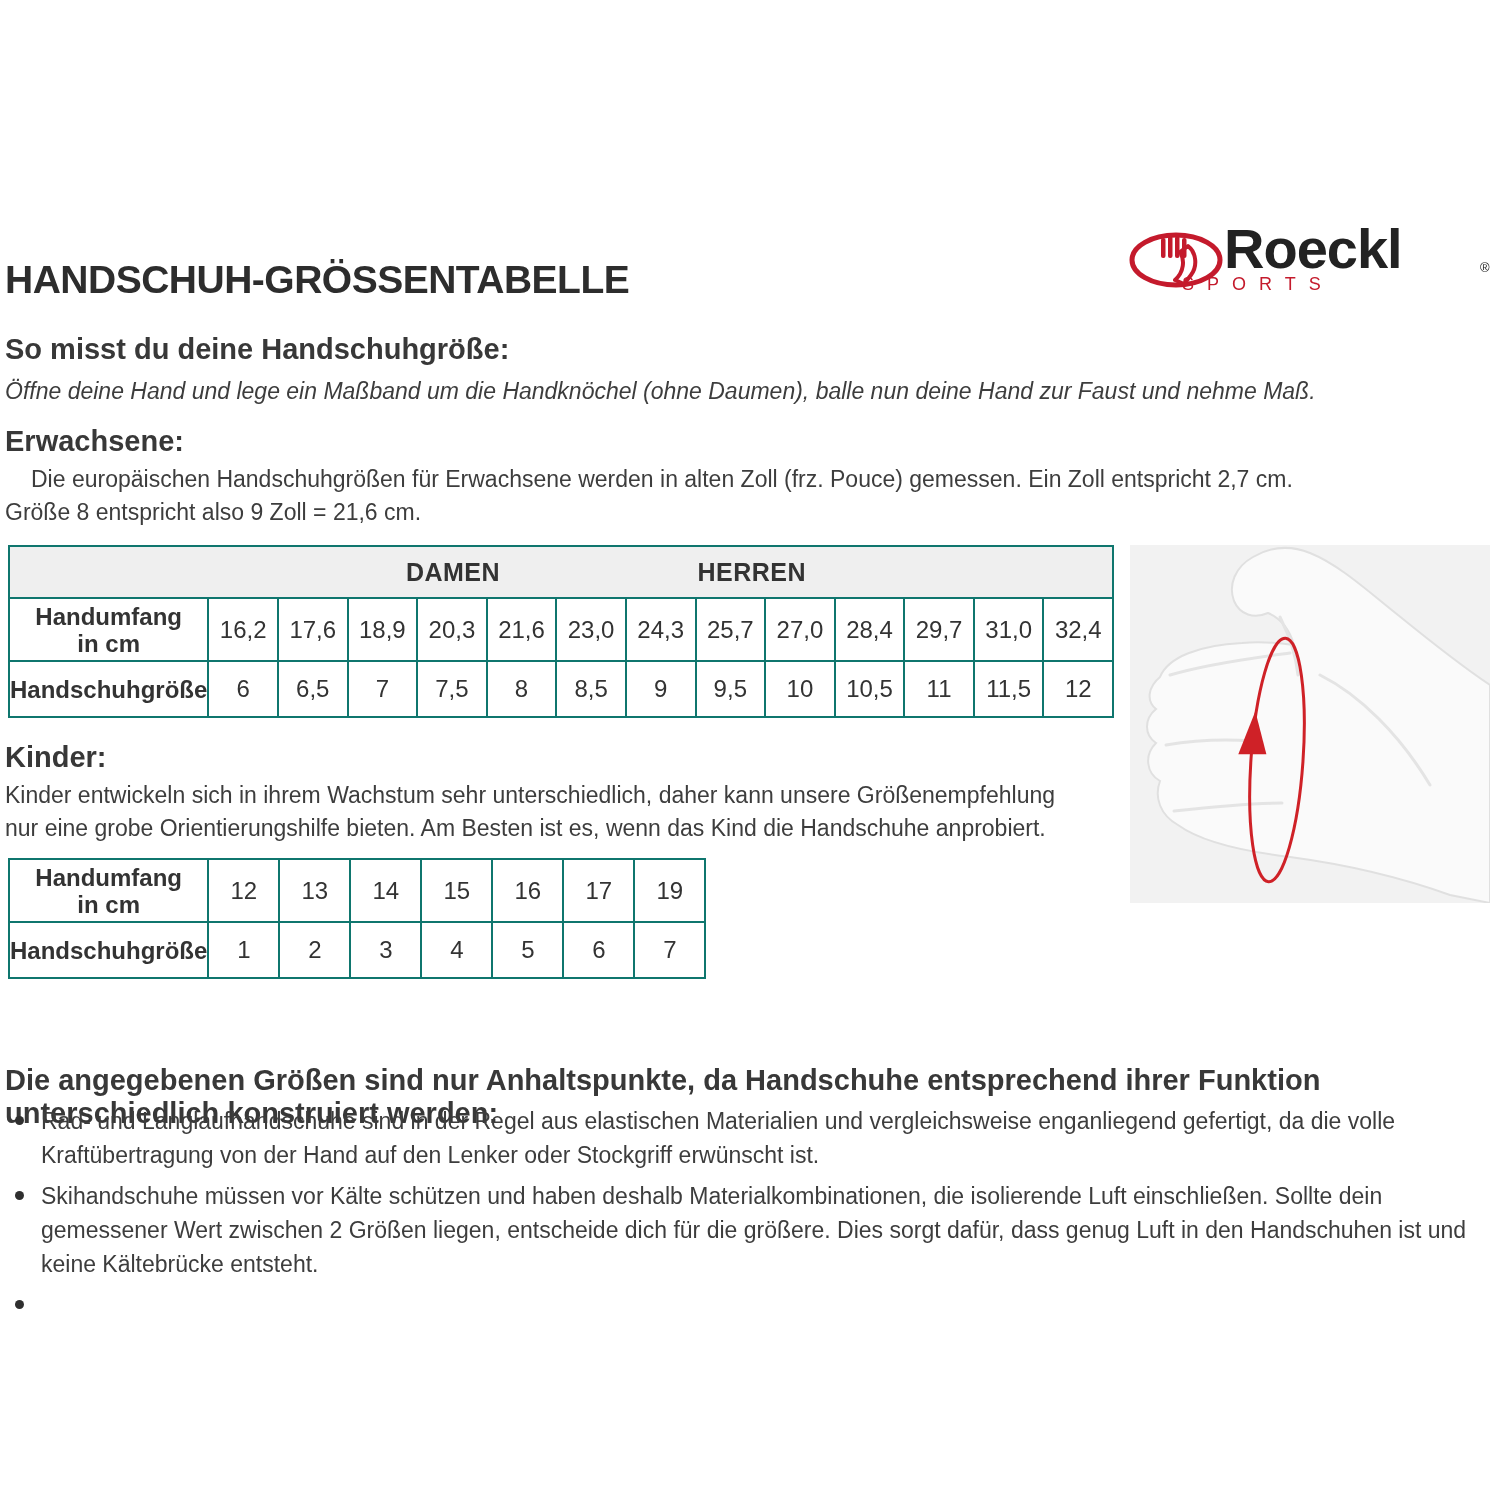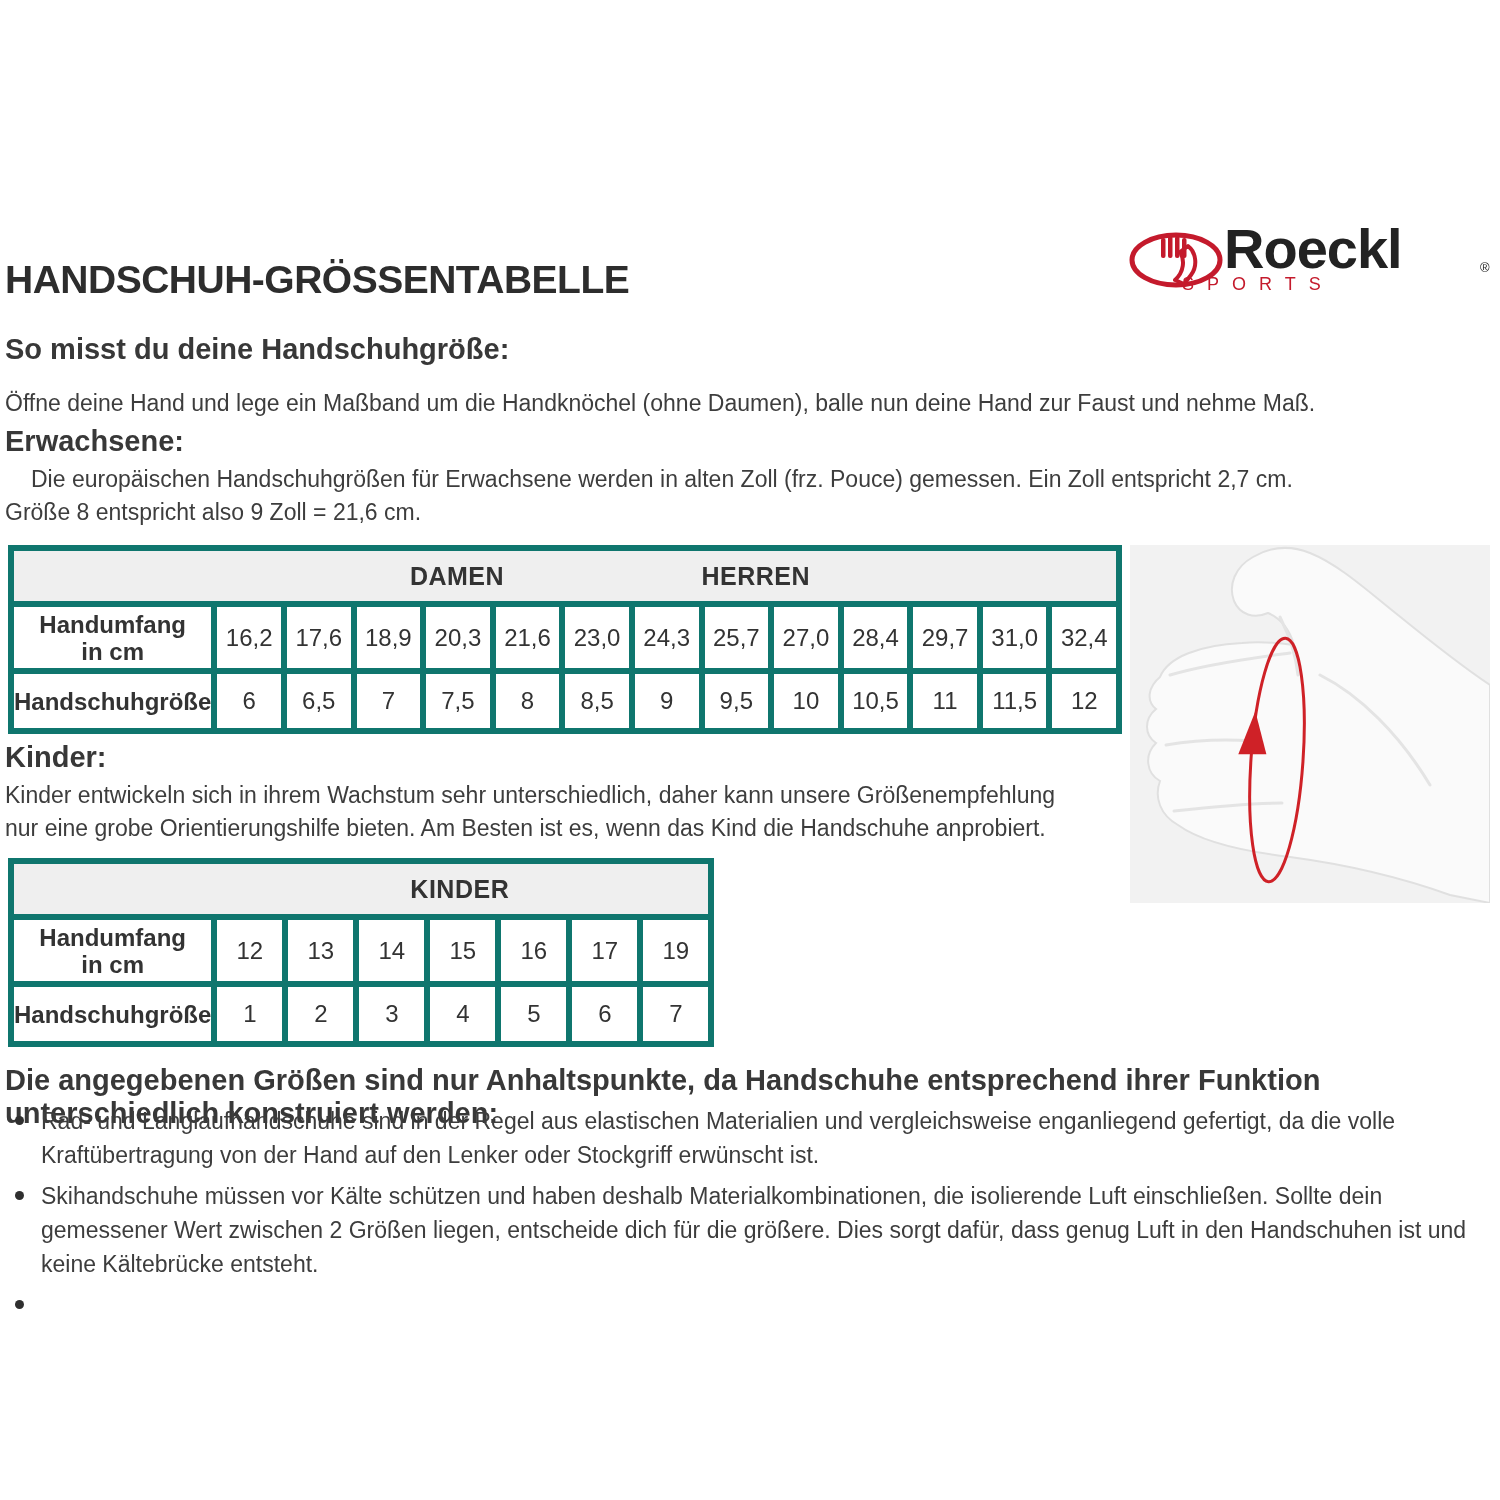--- a/index.html
+++ b/index.html
@@ -19,31 +19,31 @@
   .logo-sub{position:absolute;left:54px;top:52px;font-size:18px;font-weight:normal;
     letter-spacing:13px;}
 
   
   .page-title{left:5px;top:258px;font-size:39px;font-weight:bold;color:#2d2d2d;
     letter-spacing:-0.5px;}
   .h-bold{font-size:29px;font-weight:bold;color:#383838;}
   .body-text{font-size:23px;color:#3d3d3d;line-height:33px;}
 
   .intro-heading{left:5px;top:333px;}
-  .intro-body{left:5px;top:387px;width:1400px;}
+  .intro-body{left:5px;top:375px;width:1400px;font-style:italic;}
   .adults-heading{left:5px;top:425px;}
   .adults-line1{left:5px;top:463px;width:1400px;margin-left:26px;}
   .adults-line2{left:5px;top:496px;width:1400px;}
   .kids-heading{left:5px;top:741px;}
   .kids-body{left:5px;top:779px;width:1050px;}
   .notes-heading{left:5px;top:1064px;width:1480px;}
 
   
   table.sizes{border-collapse:collapse;table-layout:fixed;color:#333;}
-  table.sizes td{border:6px solid #0f766e;text-align:center;vertical-align:middle;
+  table.sizes td{border:2px solid #0f766e;text-align:center;vertical-align:middle;
     font-size:24px;padding:0;}
   td.thead{background:#efefef;height:50px;position:relative;}
   td.thead .hgroup{position:absolute;top:50%;transform:translate(-50%,-50%);
     font-weight:bold;font-size:25px;color:#333;letter-spacing:0.5px;white-space:nowrap;}
   td.lbl{text-align:left;font-weight:bold;padding-left:25px;line-height:27px;border-radius:9px;}
   tr.r-mid td{height:61px;}
   tr.r-bot td{height:54px;}
   .table-adults{left:8px;top:545px;}
   .table-kids{left:8px;top:858px;}
 
@@ -167,25 +167,20 @@
 
 <div class="abs h-bold kids-heading">Kinder:</div>
 <div class="abs body-text kids-body">Kinder entwickeln sich in ihrem Wachstum sehr unterschiedlich, daher kann unsere Größenempfehlung nur eine grobe Orientierungshilfe bieten. Am Besten ist es, wenn das Kind die Handschuhe anprobiert.</div>
 
 <table class="abs sizes table-kids">
   <colgroup>
       <col style="width:197px">
       <col span="7" style="width:71px">
     </colgroup>
   <tbody>
-      <tr>
-    <td class="thead" colspan="8">
-      <span class="hgroup" style="left:64.2%">KINDER</span>
-    </td>
-  </tr>
   <tr class="r-mid">
     <td class="lbl"><span>Handumfang</span><br><span>in cm</span></td>
     <td>12</td>
     <td>13</td>
     <td>14</td>
     <td>15</td>
     <td>16</td>
     <td>17</td>
     <td>19</td>
   </tr>

